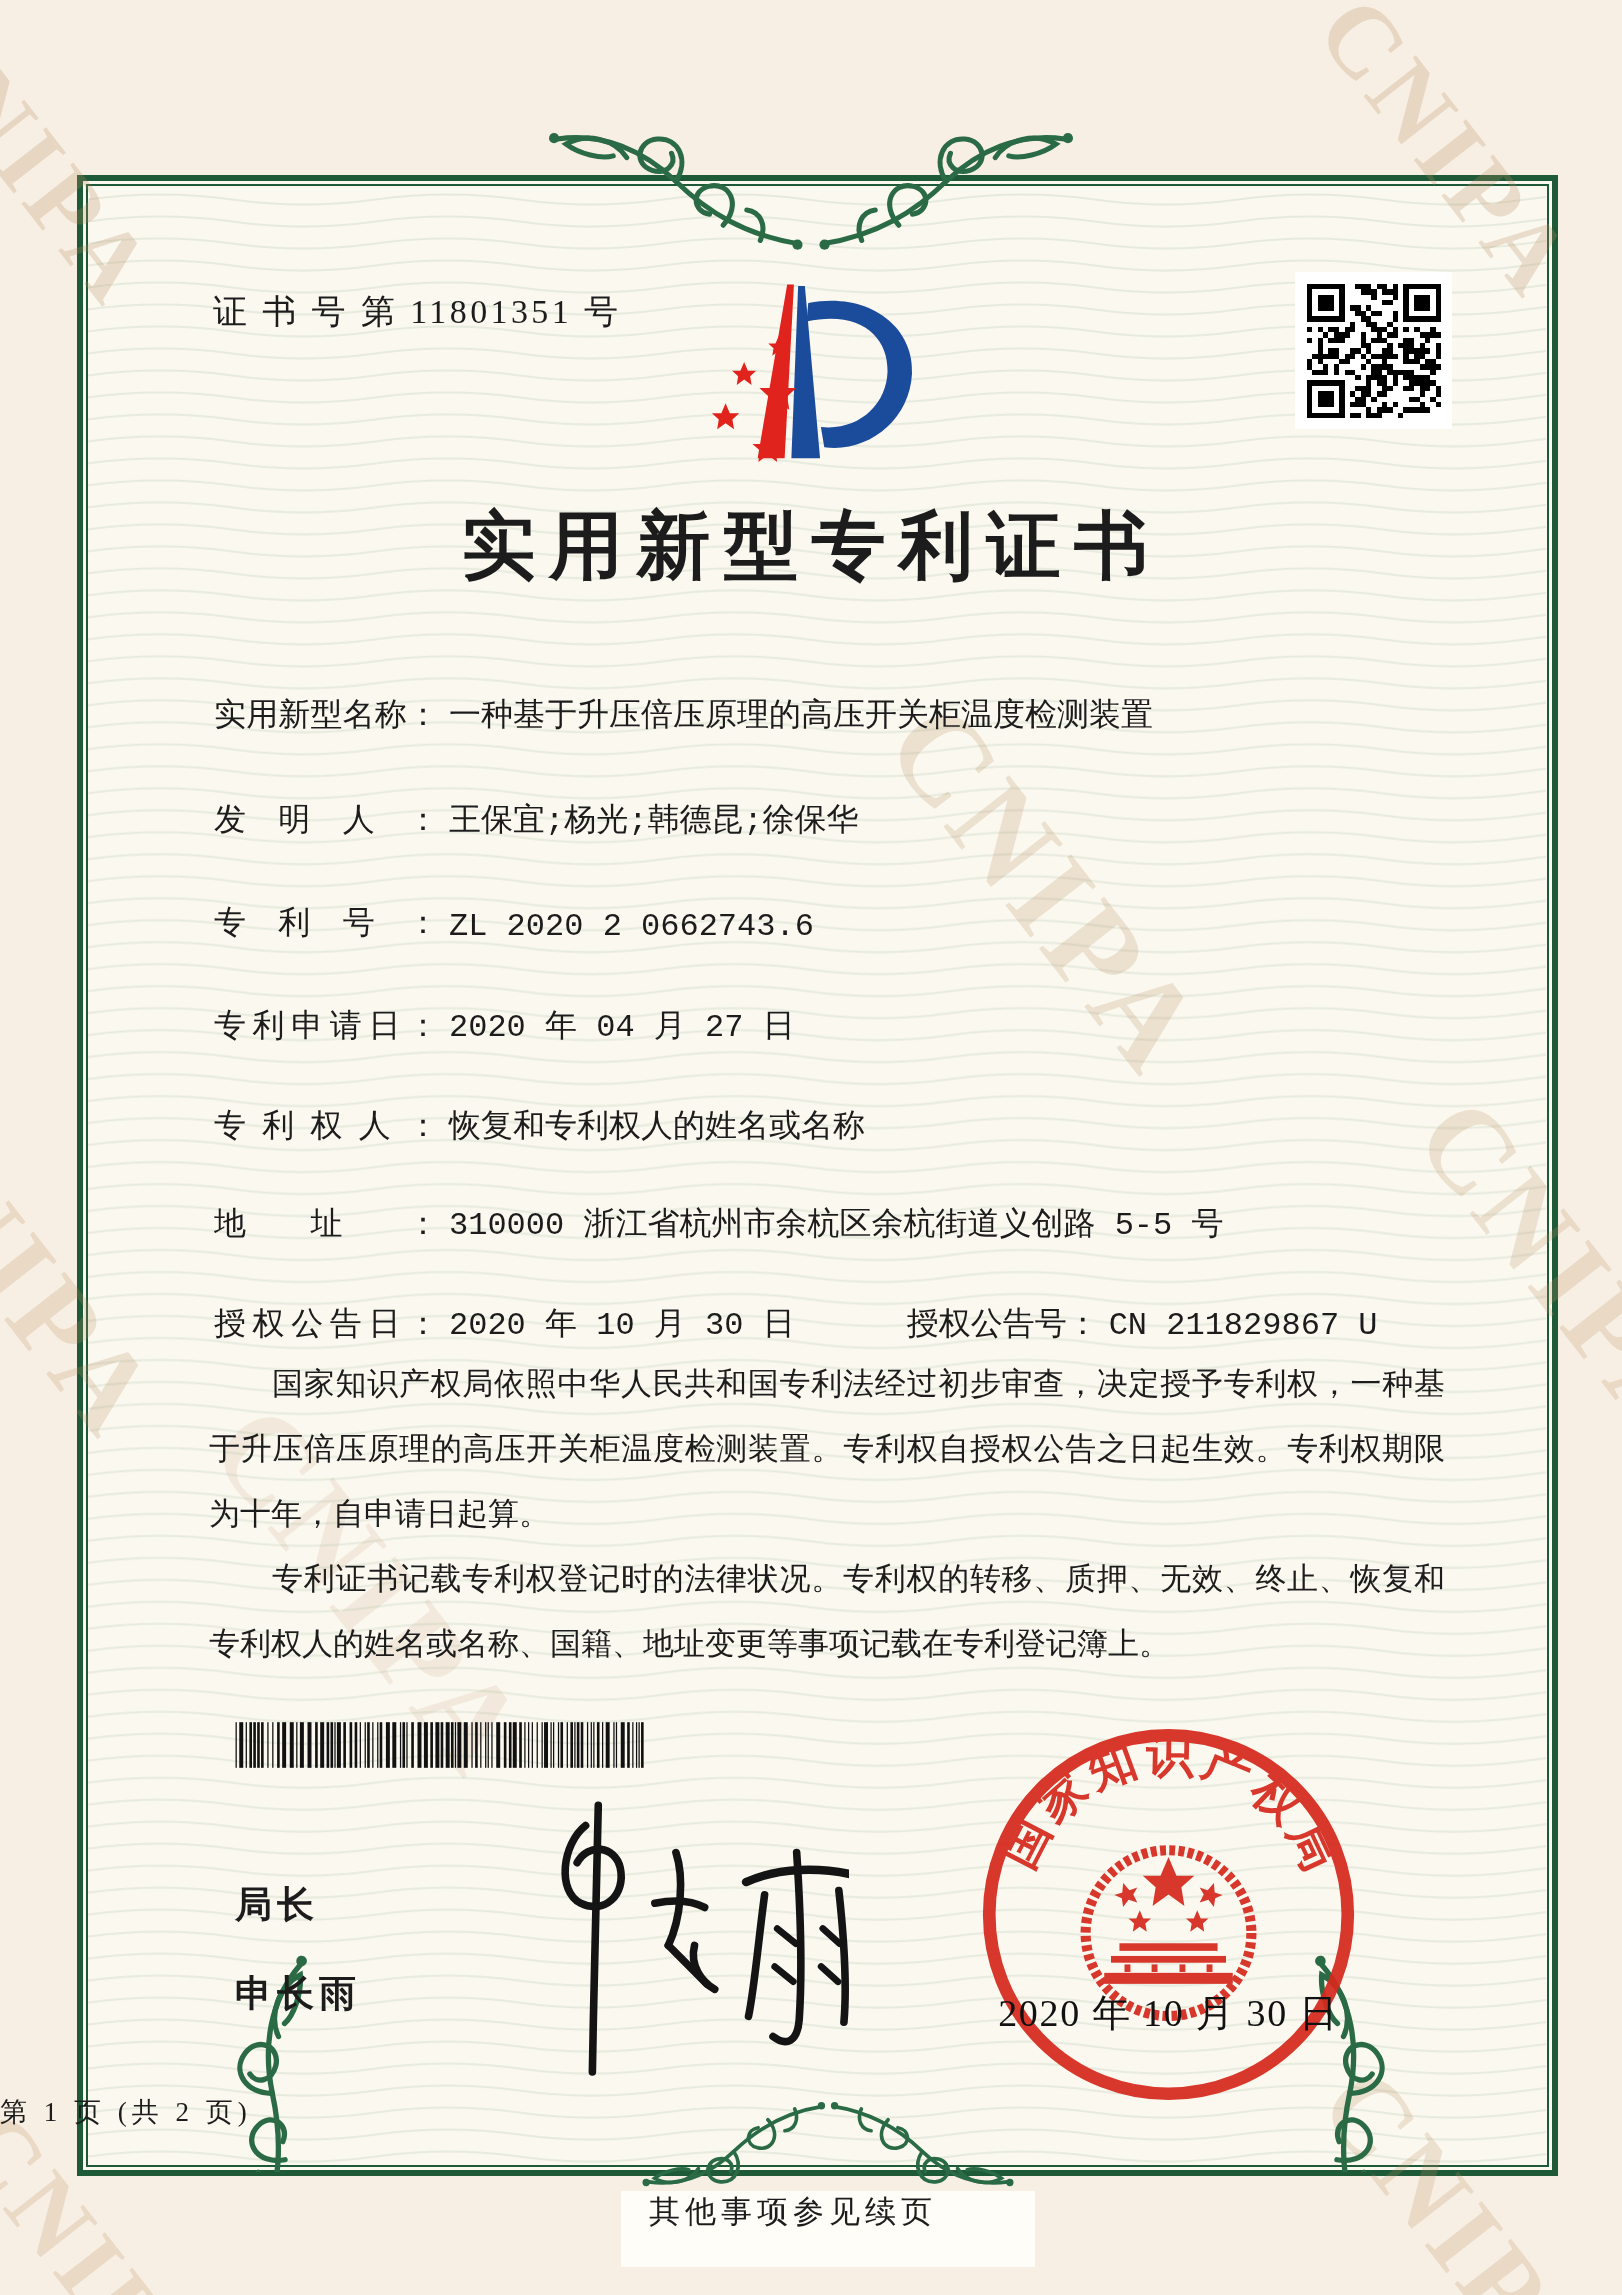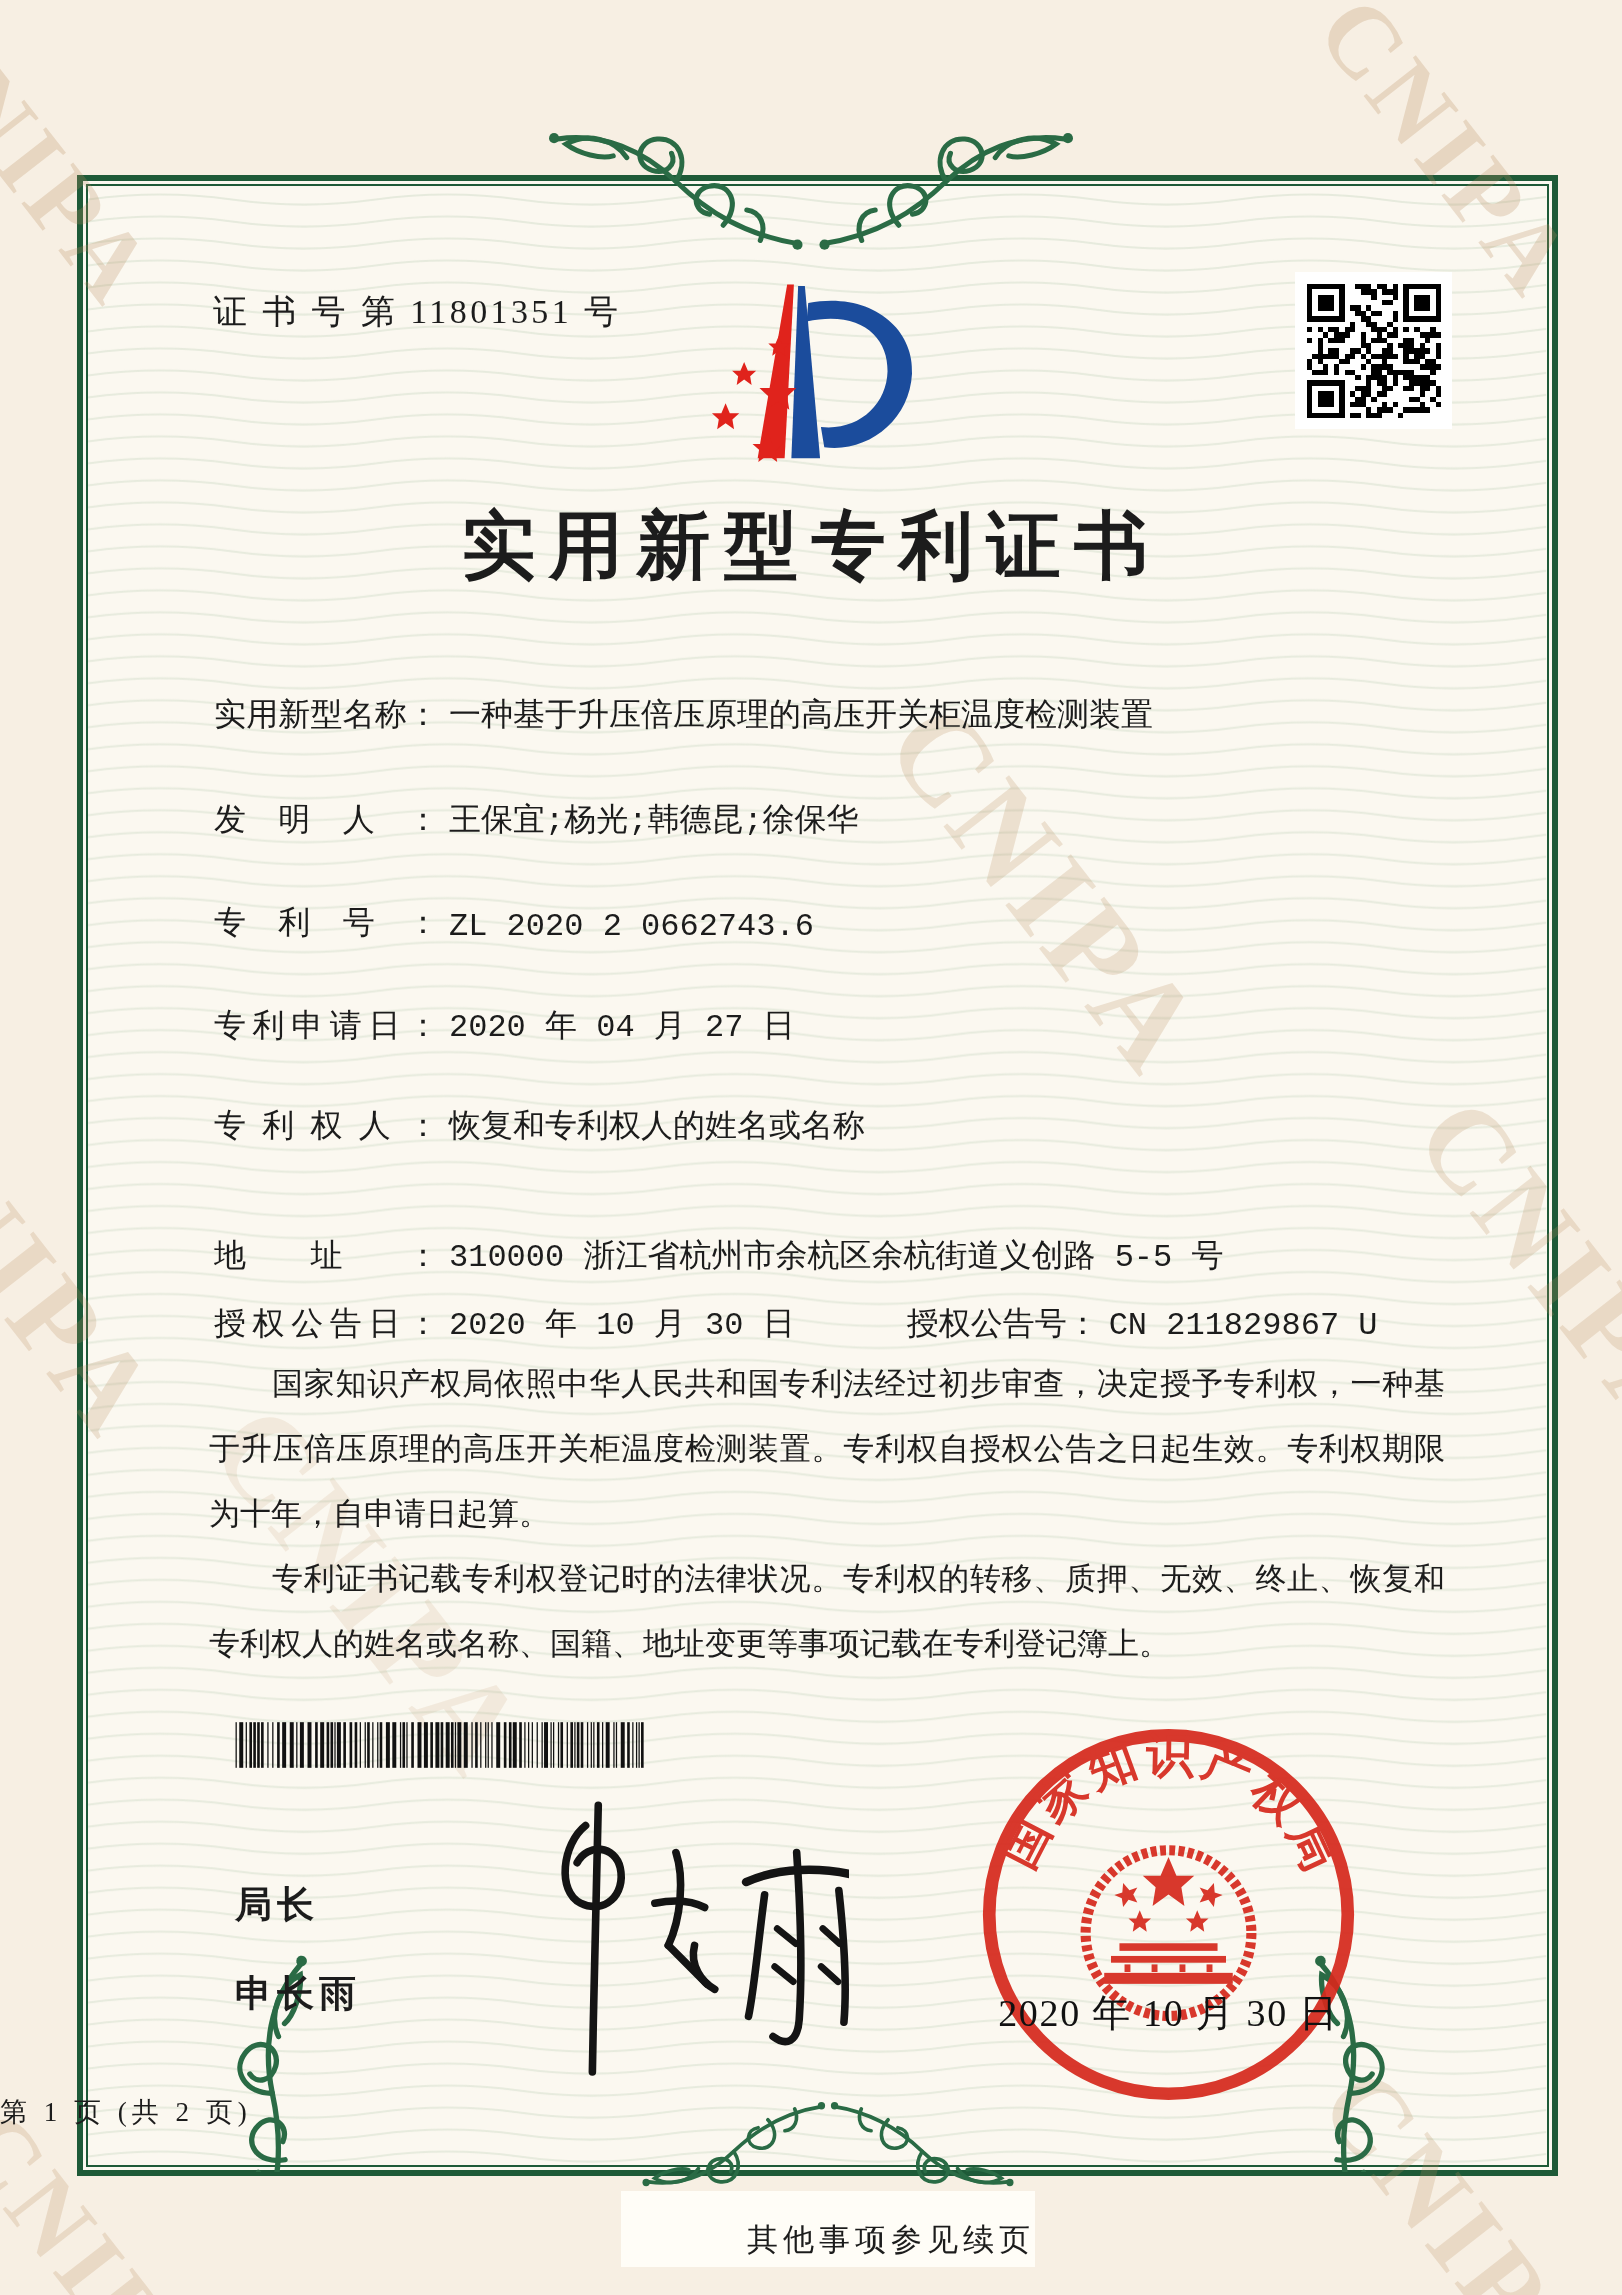--- a/index.html
+++ b/index.html
@@ -57,21 +57,21 @@
   
   .seal{position:absolute;left:974px;top:1720px;z-index:6;opacity:.92;}
   .seal-date{
     position:absolute;left:974px;top:1988px;width:389px;text-align:center;z-index:7;
     font-size:38px;letter-spacing:1.7px;color:#111;
   }
   
   .pagefoot{position:absolute;left:0;top:2094px;width:1623px;
     font-size:27px;letter-spacing:5px;z-index:5;}
   .noteband{position:absolute;left:621px;top:2191px;width:414px;height:76px;background:#fffdf7;z-index:5;}
-  .note{width:100%;text-align:right;margin-top:28px;font-size:31px;letter-spacing:5px;}
+  .note{width:100%;text-align:left;margin-top:0;font-size:31px;letter-spacing:5px;padding-left:28px;}
 </style>
 </head>
 <body>
 
 <svg width="0" height="0" style="position:absolute" aria-hidden="true">
   <defs>
     <path id="star5" d="M0,-10 2.939,-3.09 9.511,-3.09 4.755,1.18 5.878,8.09 0,3.82 -5.878,8.09 -4.755,1.18 -9.511,-3.09 -2.939,-3.09Z"></path>
     <g id="flr" fill="none" stroke="#2a6b45" stroke-width="6" stroke-linecap="round">
       <path d="M6,150 C70,140 115,112 152,76 C190,40 238,18 292,26"></path>
       <path d="M152,76 C136,52 148,24 174,26 C198,28 202,56 180,63 C163,68 151,56 157,43"></path>
@@ -366,21 +366,21 @@
 </div>
 <div class="row" style="top:901px">
   <span class="flabel">专利号：</span><span class="fvalue">ZL 2020 2 0662743.6</span>
 </div>
 <div class="row" style="top:1004px">
   <span class="flabel">专利申请日：</span><span class="fvalue">2020 年 04 月 27 日</span>
 </div>
 <div class="row" style="top:1104px">
   <span class="flabel">专利权人：</span><span class="fvalue">恢复和专利权人的姓名或名称</span>
 </div>
-<div class="row" style="top:1234px">
+<div class="row" style="top:1202px">
   <span class="flabel">地址：</span><span class="fvalue">310000 浙江省杭州市余杭区余杭街道义创路 5-5 号</span>
 </div>
 <div class="row" style="top:1302px">
   <span class="flabel">授权公告日：</span><span class="fvalue">2020 年 10 月 30 日</span>
   <span class="flabel2">授权公告号：</span><span class="fvalue">CN 211829867 U</span>
 </div>
 
 <div class="paras">
   <p>国家知识产权局依照中华人民共和国专利法经过初步审查，决定授予专利权，一种基于升压倍压原理的高压开关柜温度检测装置。专利权自授权公告之日起生效。专利权期限为十年，自申请日起算。</p>
   <p>专利证书记载专利权登记时的法律状况。专利权的转移、质押、无效、终止、恢复和专利权人的姓名或名称、国籍、地址变更等事项记载在专利登记簿上。</p>

